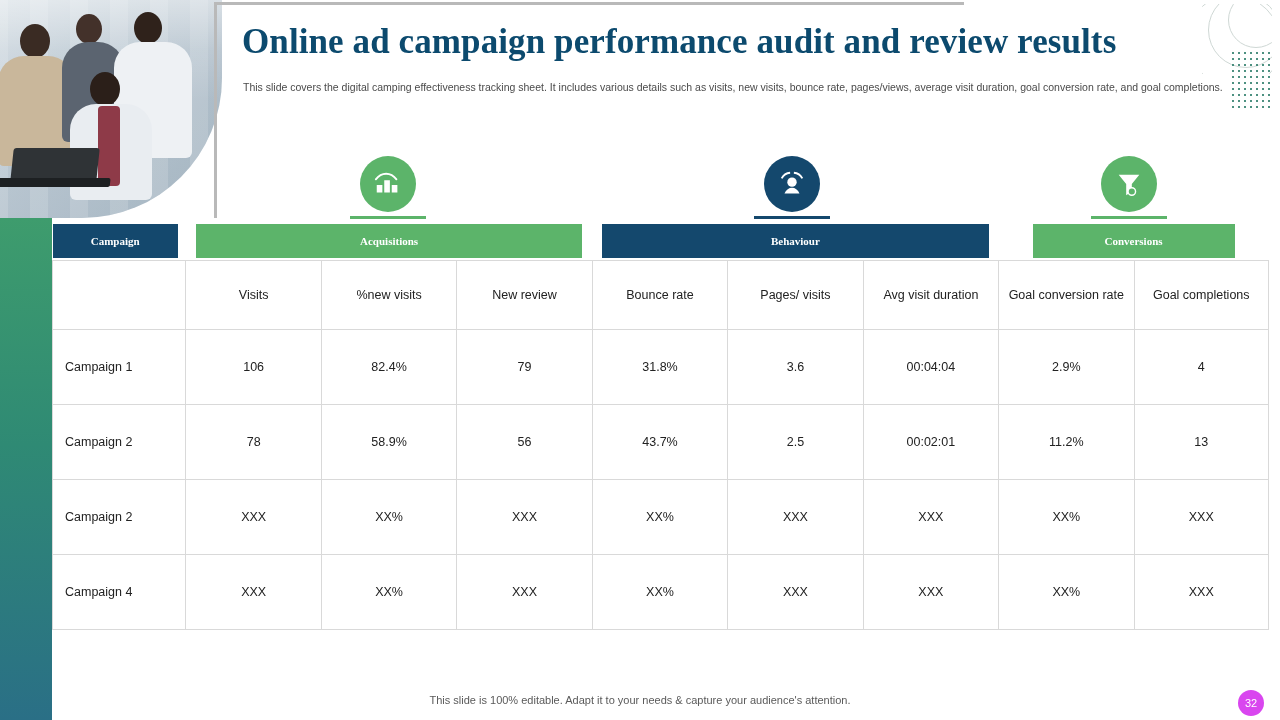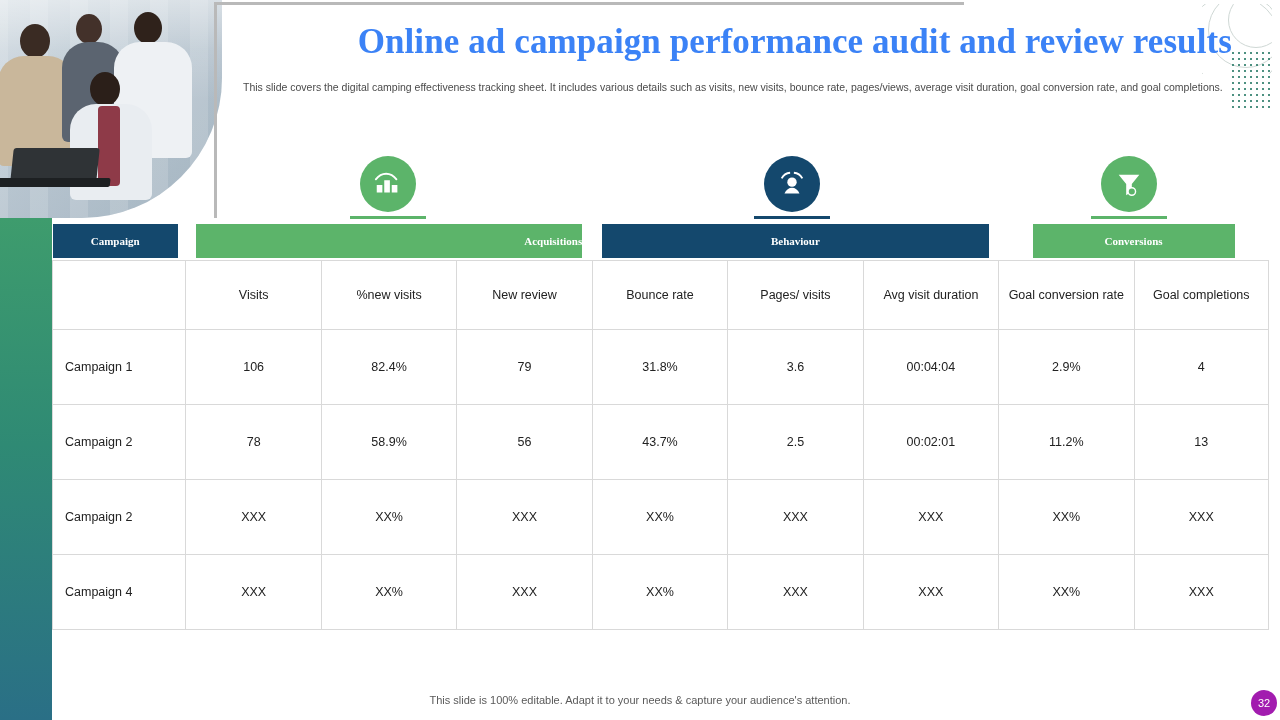--- a/index.html
+++ b/index.html
@@ -93,23 +93,22 @@
 
   
   .title {
     position: absolute;
     left: 242px;
     top: 22px;
     width: 990px;
     font-family: "Liberation Serif", serif;
     font-size: 35px;
     font-weight: 700;
-    color: #3b82f6;
+    color: #0c4a6e;
     letter-spacing: 0.1px;
-    text-align: right;
   }
   .subtitle {
     position: absolute;
     left: 243px;
     top: 80px;
     width: 1000px;
     font-size: 10.5px;
     line-height: 14px;
     color: #4a4a4a;
   }
@@ -221,26 +220,26 @@
     position: absolute;
     left: 0;
     top: 694px;
     width: 1280px;
     text-align: center;
     font-size: 11px;
     color: #5a5a5a;
   }
   .page-badge {
     position: absolute;
-    right: 3px;
+    right: 16px;
     top: 690px;
     width: 26px;
     height: 26px;
     border-radius: 50%;
-    background: #a21caf;
+    background: #d946ef;
     color: #fff;
     font-size: 11px;
     display: flex;
     align-items: center;
     justify-content: center;
   }
 </style>
 </head>
 <body>
 
@@ -322,21 +321,21 @@
         <col style="width:135px">
         <col style="width:135px">
       <col style="width:135px">
         <col style="width:134px">
     </colgroup>
     <tbody>
         <tr class="head-group">
       <td style="padding-right:8px;">
         <div class="grp navy">Campaign</div>
       </td>
-      <td colspan="3" style="padding:0 10px;text-align:right;">
+      <td colspan="3" style="padding:0 10px;">
         <div class="grp green">Acquisitions</div>
       </td>
       <td colspan="3" style="padding:0 10px;">
         <div class="grp navy">Behaviour</div>
       </td>
       <td colspan="2" style="padding:0 34px;">
         <div class="grp green">Conversions</div>
       </td>
     </tr>
     <tr class="sub-head">

